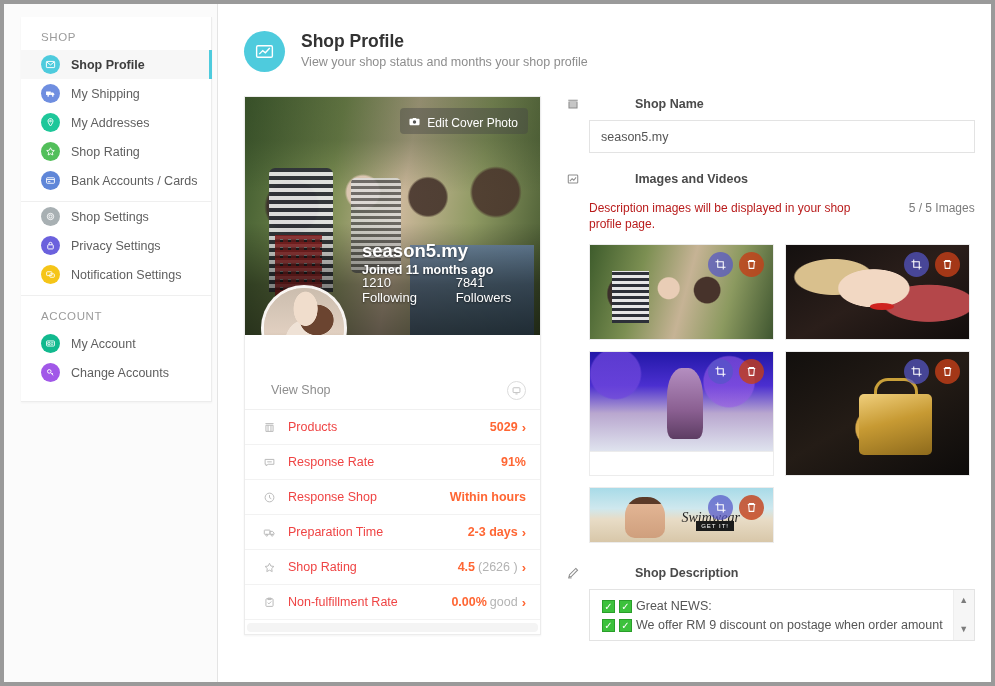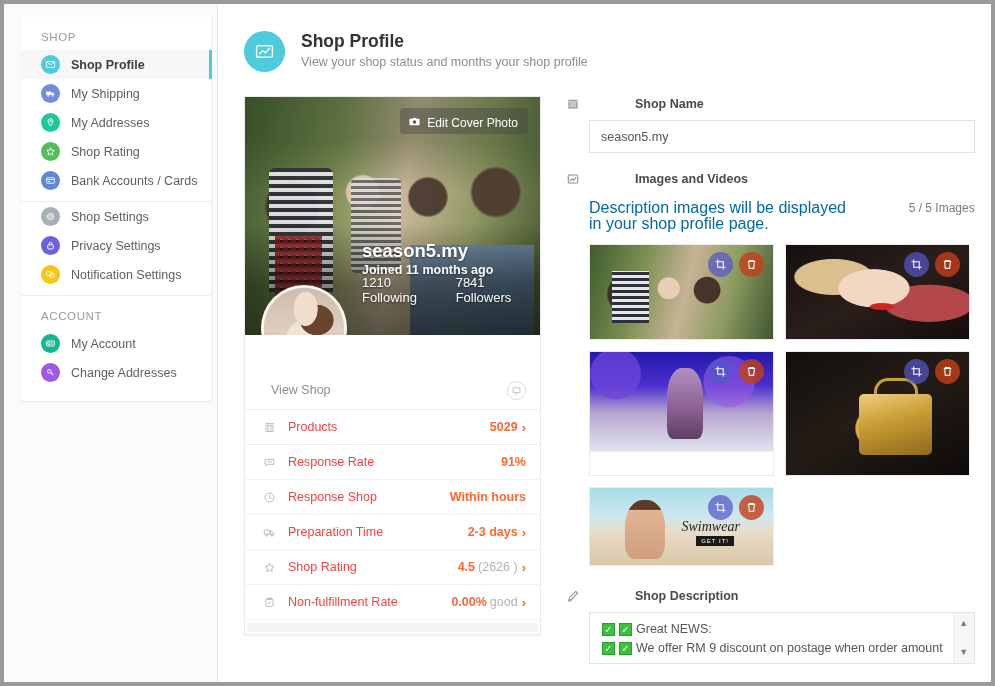--- a/index.html
+++ b/index.html
@@ -216,21 +216,21 @@
     border: 1px solid #e3e3e3; background: #ffffff;
     padding: 0 11px; font-size: 12.5px; color: #555555;
     font-family: "Liberation Sans", sans-serif;
     outline: none; display: flex; align-items: center;
   }
   .indent { margin-left: 24px; }
   .gallery-note-row {
     display: flex; justify-content: space-between; align-items: flex-start;
     margin-top: 14px; margin-bottom: 12px;
   }
-  .gallery-note { font-size: 16px; color: #0369a1; line-height: 16px; max-width: 262px; }
+  .gallery-note { font-size: 12px; color: #b91c1c; line-height: 16px; max-width: 262px; }
   .gallery-count { font-size: 12px; color: #7b7b7b; white-space: nowrap; padding-top: 1px; }
   .gallery { display: flex; flex-wrap: wrap; gap: 11px; }
   .thumb {
     width: 185px; height: 96px; position: relative;
     border: 1px solid #ececec; overflow: hidden; background: #222;
   }
   .thumb.tall { height: 101px; }
   .thumb-actions {
     position: absolute; top: 7px; right: 9px;
     display: flex; gap: 6px;
@@ -423,21 +423,21 @@
             <span class="side-label">My Account</span>
           </div>
 
           <div class="side-item">
             <span class="side-ic" style="background:#a158e8">
               <svg width="11" height="11" viewBox="0 0 16 16" fill="none" stroke="#fff" stroke-width="1.4">
                   <circle cx="6.2" cy="6.4" r="2.6"></circle>
                   <path d="M8.2 8.4 12 12.2M10.2 10.4l1.4-1.4"></path>
                 </svg>
             </span>
-            <span class="side-label">Change Addresses</span>
+            <span class="side-label">Change Accounts</span>
           </div>
         </div>
 
       </div>
     </div>
 
     <div class="main-col">
 
       <div class="page-head">
         <span class="page-head-icon">
@@ -699,21 +699,21 @@
                     <span class="tbtn del">
                       <svg width="13" height="13" viewBox="0 0 16 16" fill="none" stroke="#fff" stroke-width="1.3">
                           <path d="M3.4 4.4h9.2M5.4 4.4V3h5.2v1.4M4.5 4.4l.7 8.4h5.6l.7-8.4"></path>
                         </svg>
                     </span>
                   </div>
                 </div>
               </div>
 
               <div>
-                <div class="thumb" style="height:79px">
+                <div class="thumb" style="height:56px">
                   <div class="art5">
                     <div class="girl"></div>
                     <div class="txt">Swimwear</div>
                     <div class="btn">GET IT!</div>
                   </div>
                   <div class="thumb-actions">
                     <span class="tbtn crop">
                       <svg width="13" height="13" viewBox="0 0 16 16" fill="none" stroke="#fff" stroke-width="1.3">
                           <path d="M4.6 1.8v9.6h9.6M1.8 4.6h9.6v9.6"></path>
                         </svg>

